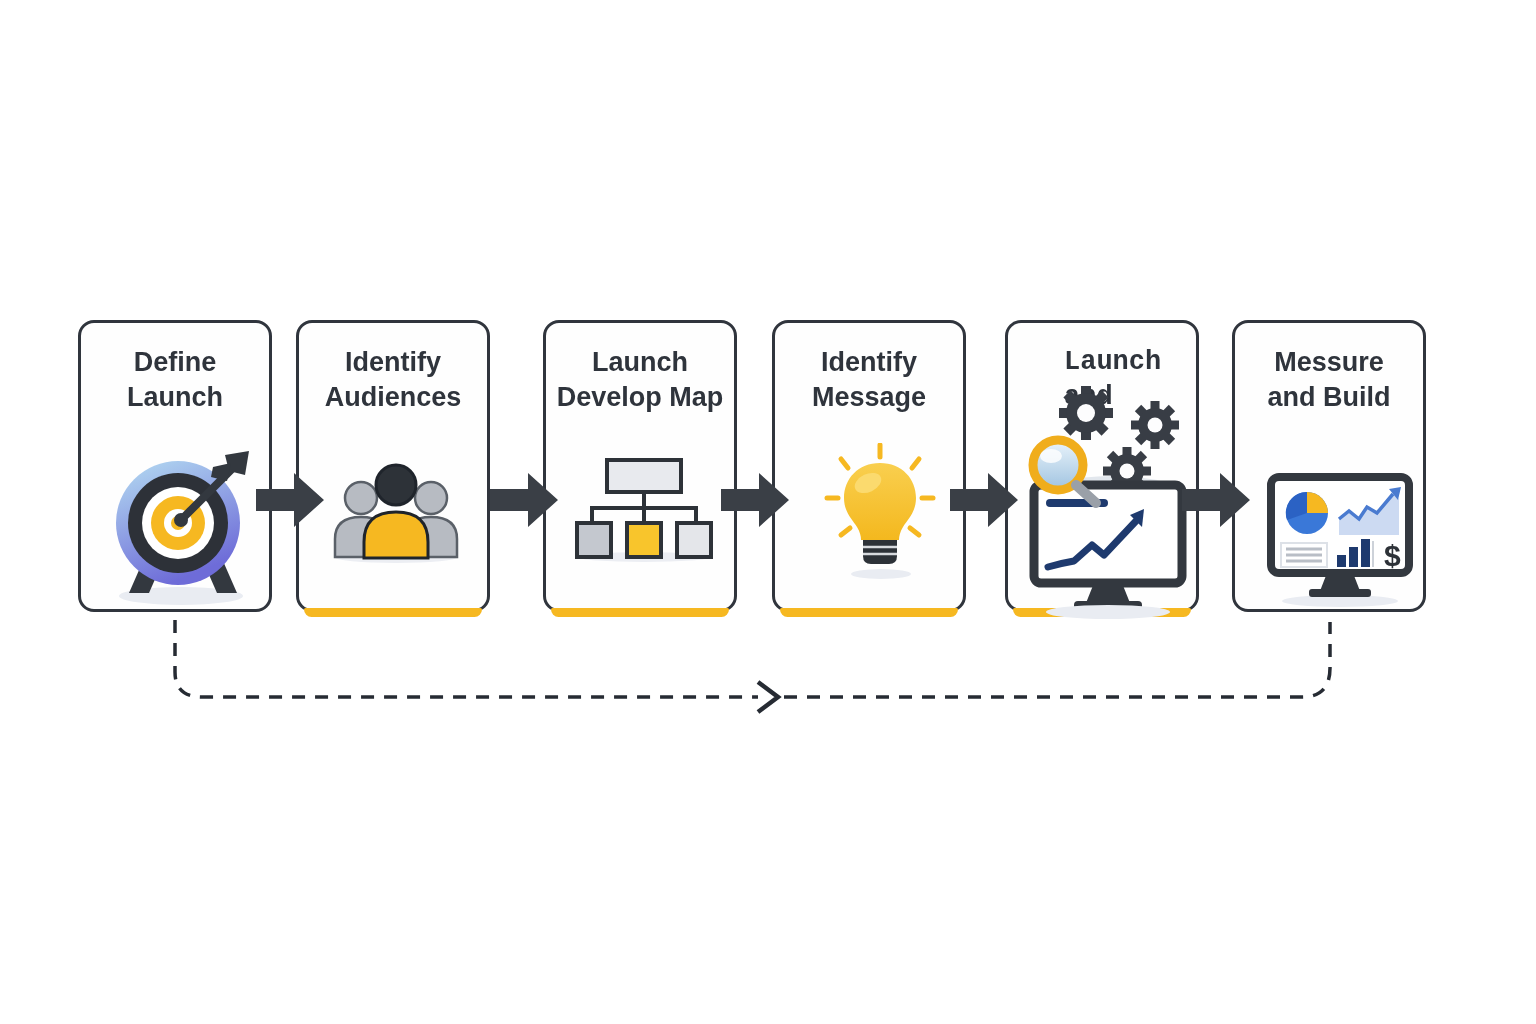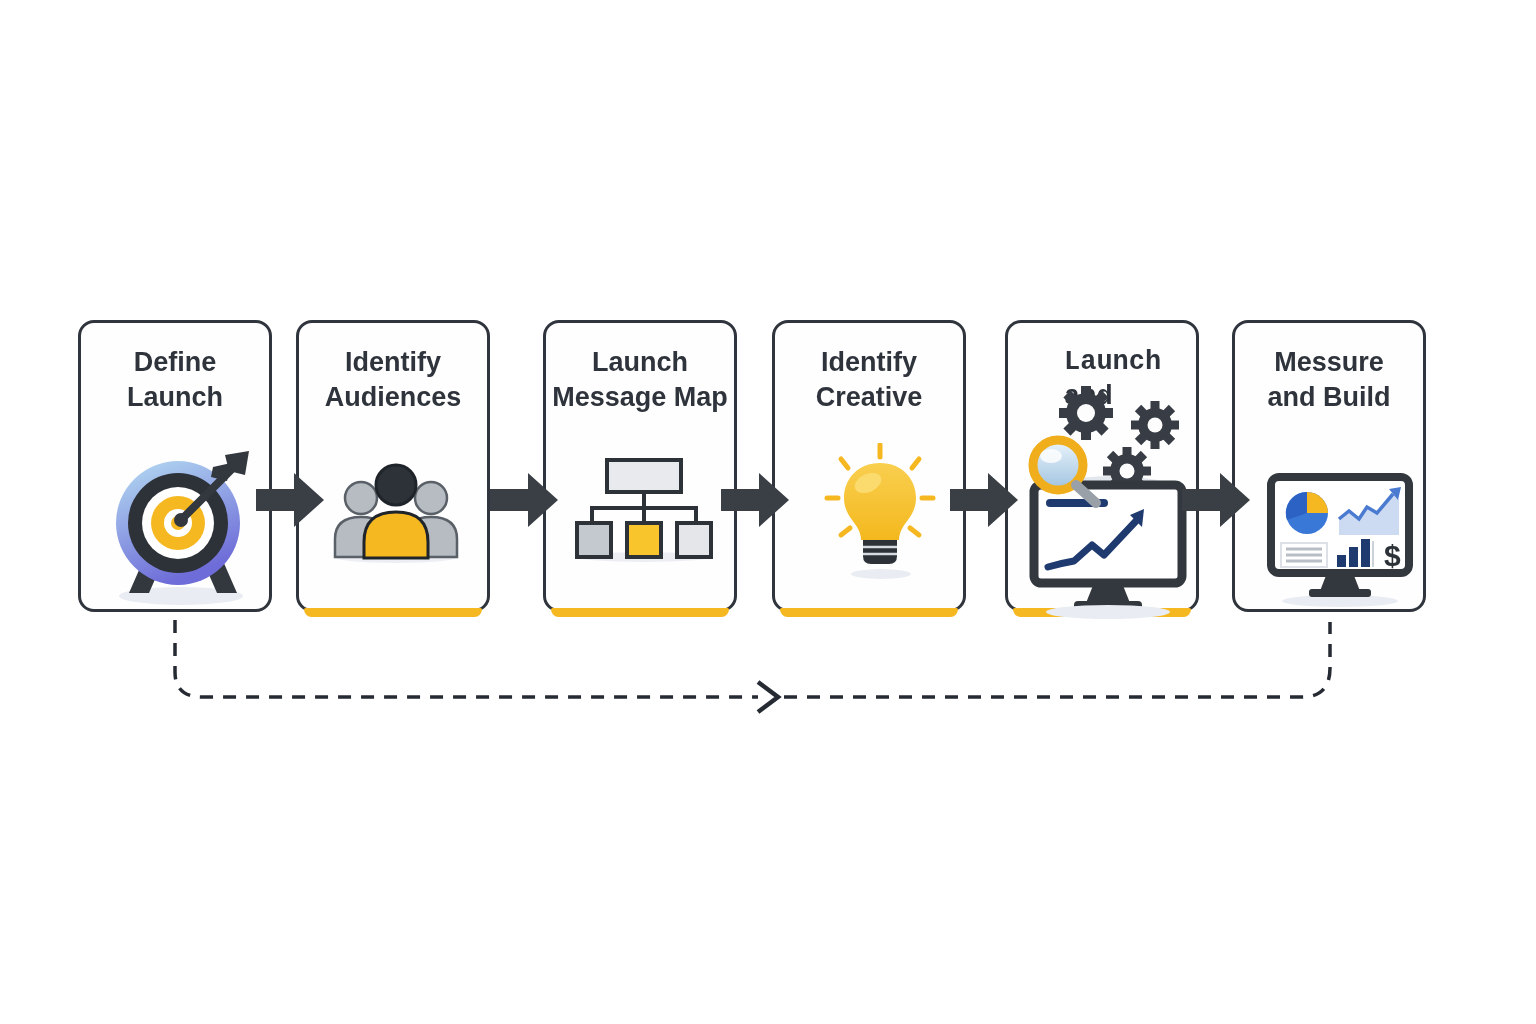--- a/index.html
+++ b/index.html
@@ -91,39 +91,39 @@
           <circle cx="67" cy="24" r="20" fill="#2d3238"></circle>
           <path d="M35,97 v-16 q0,-30 32,-30 q32,0 32,30 v16 z" fill="#f6b821"></path>
         </g>
       </svg>
     </div>
   </div>
 
   <div class="card" style="left:543px">
     <div class="title">
       <span>Launch</span><br>
-      <span>Message Map</span>
+      <span>Develop Map</span>
     </div>
     <div class="accent"></div>
     <div class="icon-wrap" style="left:28px;top:122px">
       <svg width="140" height="120" viewBox="0 0 140 120">
         <ellipse cx="70" cy="112" rx="66" ry="5" fill="#eceef3"></ellipse>
         <path d="M70,45 v18 M18,78 v-15 h104 v15 M70,63 v15" stroke="#2d3238" stroke-width="4" fill="none"></path>
         <rect x="33" y="15" width="74" height="32" fill="#e8eaee" stroke="#2d3238" stroke-width="4"></rect>
         <rect x="3" y="78" width="34" height="34" fill="#c4c8cf" stroke="#2d3238" stroke-width="4"></rect>
         <rect x="53" y="78" width="34" height="34" fill="#f8c52c" stroke="#2d3238" stroke-width="4"></rect>
         <rect x="103" y="78" width="34" height="34" fill="#e4e6ea" stroke="#2d3238" stroke-width="4"></rect>
       </svg>
     </div>
   </div>
 
   <div class="card" style="left:772px">
     <div class="title">
       <span>Identify</span><br>
-      <span>Creative</span>
+      <span>Message</span>
     </div>
     <div class="accent"></div>
     <div class="icon-wrap" style="left:46px;top:120px">
       <svg width="118" height="140" viewBox="0 0 118 140">
         <ellipse cx="60" cy="131" rx="30" ry="5" fill="#e9ecf2"></ellipse>
         <g stroke="#f6b821" stroke-width="5" stroke-linecap="round">
           <line x1="59" y1="2" x2="59" y2="14"></line>
           <line x1="20" y1="16" x2="27" y2="25"></line>
           <line x1="98" y1="16" x2="91" y2="25"></line>
           <line x1="6" y1="55" x2="17" y2="55"></line>

